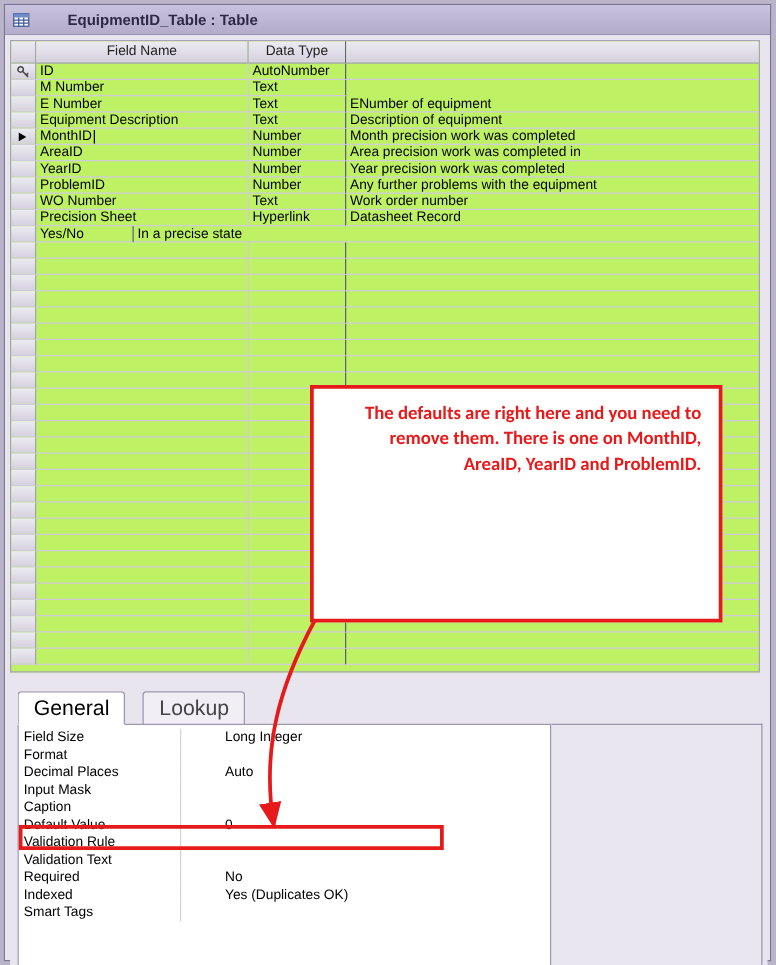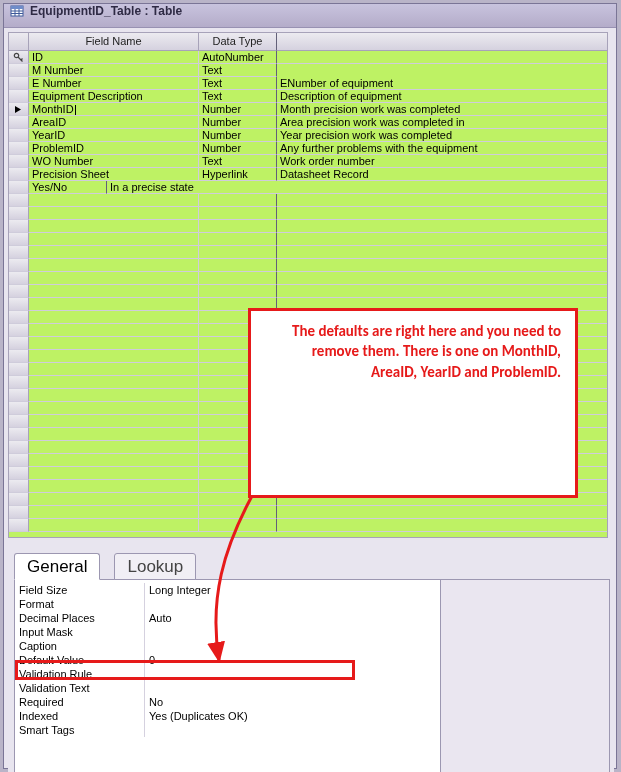--- a/index.html
+++ b/index.html
@@ -1,20 +1,20 @@
 <!DOCTYPE html>
 <html><head>
   <meta charset="utf-8">
   <style>
     * { box-sizing: border-box; margin: 0; padding: 0; }
     html, body { width: 621px; height: 772px; overflow: hidden; }
     body { font-family: "Tahoma", "Segoe UI", sans-serif; font-size: 11px; background: #b9b4c8; color: #000; }
     .outer { width: 621px; height: 772px; background: #b9b4c8; padding: 3px; }
     .window { width: 614px; height: 766px; background: #e8e5ef; border: 1px solid #7a7596; position: relative; }
-    .titlebar { height: 24px; background: linear-gradient(to bottom, #c8c3de, #b4acc9); border-bottom: 1px solid #9891b2; display: flex; align-items: flex-start; padding-left: 6px; font-size: 12px; font-weight: bold; color: #2e2a44; }
+    .titlebar { height: 24px; background: linear-gradient(to bottom, #c8c3de, #b4acc9); border-bottom: 1px solid #9891b2; display: flex; align-items: center; padding-left: 6px; font-size: 12px; font-weight: bold; color: #2e2a44; gap: 24px; }
     .titlebar .ico { width: 14px; height: 14px; margin-right: 6px; display: inline-flex; align-items: center; justify-content: center; }
     .titlebar .ico svg { width: 14px; height: 14px; }
     .body { position: relative; height: calc(100% - 24px); }
     .grid { background: #bef264; border: 1px solid #a7a2b9; width: 600px; height: 506px; position: absolute; left: 4px; top: 4px; overflow: hidden; }
     .grid-header { display: flex; height: 18px; }
     .hcell { background: linear-gradient(to bottom, #ecebf0, #d5d1df); border-right: 1px solid #a7a2b9; border-bottom: 1px solid #a7a2b9; text-align: center; line-height: 17px; font-size: 11px; color: #222; }
     .sel-col { width: 20px; background: linear-gradient(to bottom, #ecebf0, #d5d1df); }
     .col-name { width: 170px; }
     .col-type { width: 78px; border-right: 1px solid #636079; }
     .col-desc { flex: 1; border-right: none; }
@@ -26,21 +26,21 @@
     .ctype { width: 78px; border-right: 1px solid #636079;}
     .cdesc { flex: 1; border-right: none; }
     .row.blank .cell { color: transparent; }
 
     .props { position: absolute; left: 4px; top: 530px; width: 606px; height: 232px; background: #e8e5ef; }
     .tabs { display: flex; align-items: flex-end; height: 22px; padding-left: 6px; }
     .tab { border: 1px solid #9c97b1; border-bottom: 1px solid #fff; background: #fff; padding: 3px 12px 2px; font-size: 17px; margin-right: 14px; border-top-left-radius: 3px; border-top-right-radius: 3px; position: relative; z-index:2;}
     .tab.inactive { background: #f1eff5; border-bottom: 1px solid #9c97b1; color: #444; z-index:1;}
     .propbox { display:flex; position: relative; }
     .propgrid { border: 1px solid #9c97b1; background: #fff; width: 427px; margin-left:6px; margin-top:-1px; z-index:0; position:relative; padding-top:3px;}
-    .prow { display: flex; height: 14px; }
+    .prow { display: flex; height: 14px; gap: 31px; }
     .plabel { width: 130px; padding-left: 4px; border-right: 1px solid #d5d1df; line-height:14px;}
     .pval { flex: 1; padding-left: 4px; line-height:14px;}
     .rightpane { border: 1px solid #9c97b1; border-left:none; background: #eae6f0; flex:1; height:211px; margin-top:-1px; margin-right:4px; }
 
     .dv-highlight { position: absolute; border: 3px solid #e61a1a; left: 11px; top: 632px; width: 340px; height: 20px; pointer-events: none; }
     .callout-box { position: absolute; left: 244px; top: 280px; width: 330px; height: 190px; border: 3px solid #e61a1a; background: #fff; padding: 10px 14px; text-align: right; color: #e61a1a; font-family: "Calibri","Segoe UI",sans-serif; font-size: 15px; font-weight: bold; line-height: 1.35; }
     .arrow { position: absolute; pointer-events:none; z-index:20;}
   </style>
 </head>
 <body>

